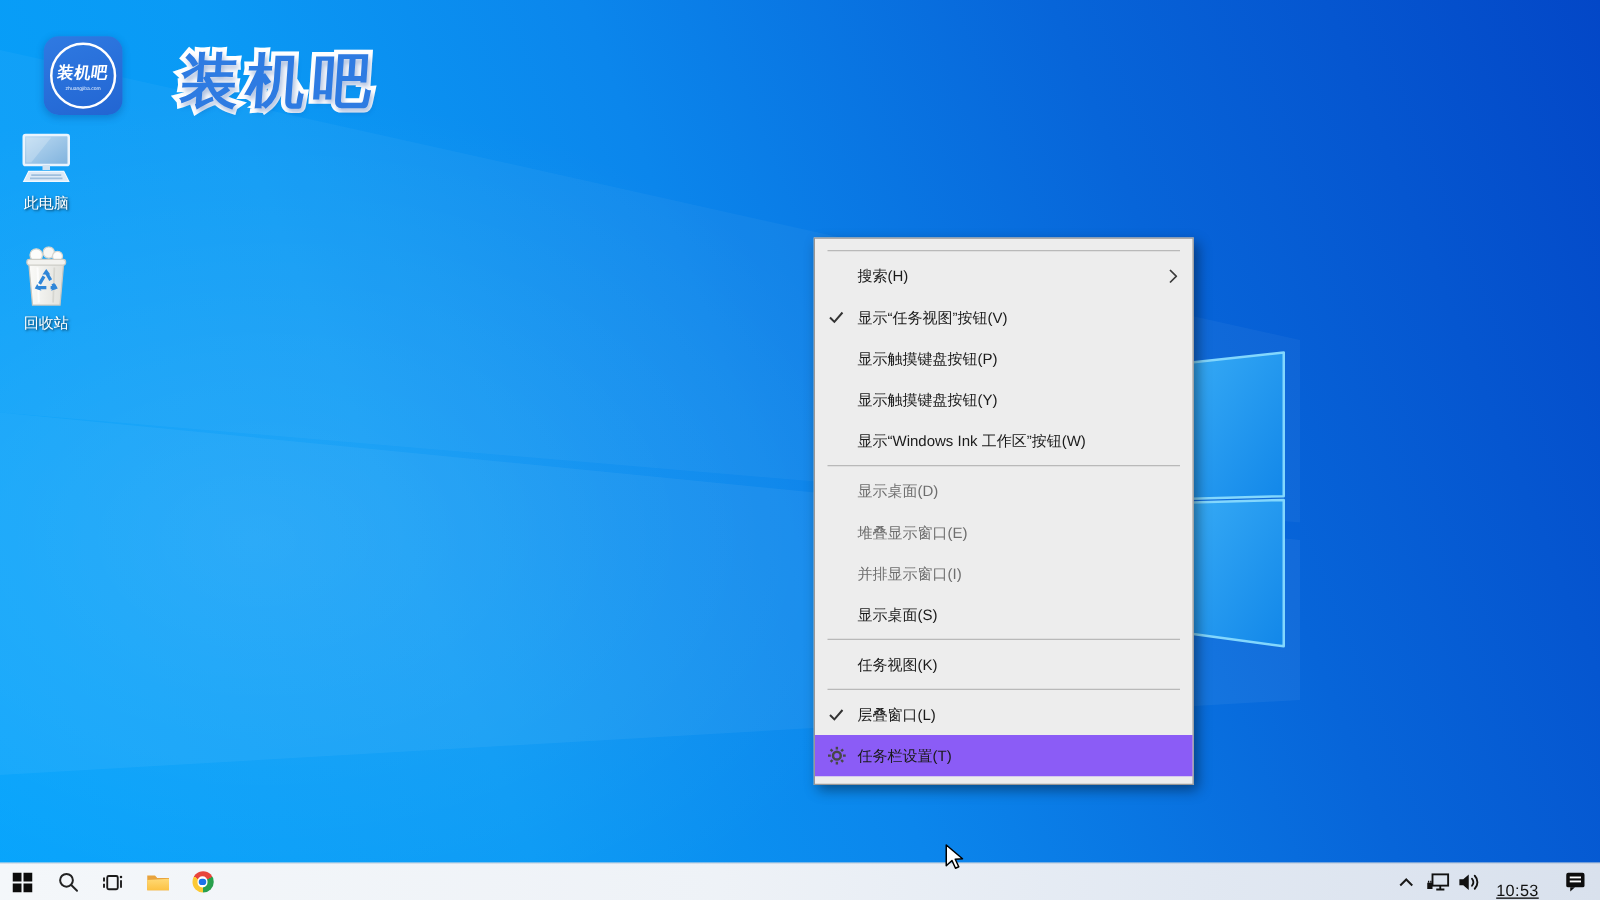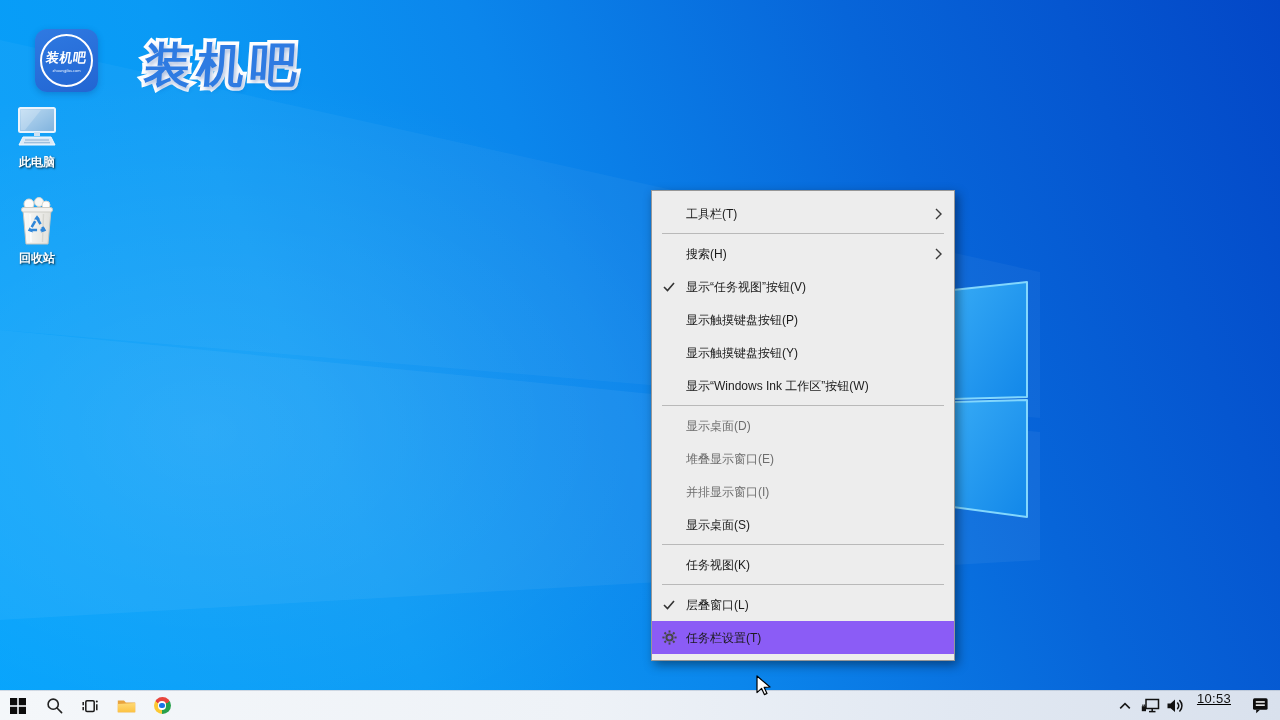--- a/index.html
+++ b/index.html
@@ -34,21 +34,21 @@
     color:#2e7be2; transform:skewX(-4deg);
     text-shadow:2px 3px 4px rgba(15,70,160,.35);
   }
   .brand-title::before {
     content:attr(data-text); position:absolute; left:0; top:0; z-index:-1;
     color:#fff; -webkit-text-stroke:7px #fff;
     text-shadow:0 0 2px #fff,0 0 4px #fff;
   }
 
   
-  .desktop-icon { position:absolute; width:72px; display:flex; flex-direction:column; align-items:center; cursor:default;font-weight:bold; }
+  .desktop-icon { position:absolute; width:72px; display:flex; flex-direction:column; align-items:center; cursor:default; }
   .di-label { margin-top:3px; font-size:12px; color:#fff; text-shadow:1px 1px 2px rgba(0,0,0,.75); white-space:nowrap; }
   #icon-this-pc { left:1px; top:105px; }
   #icon-recycle { left:1px; top:197px; }
 
   
   .context-menu {
     position:absolute; left:651px; top:190px; width:304px;
     background:#ededed; border:1px solid #979797;
     box-shadow:3px 4px 10px rgba(0,0,0,.42);
     padding:6px 0; z-index:20;
@@ -71,21 +71,21 @@
     border-top:1px solid rgba(140,160,185,.35);
     display:flex; align-items:center;
   }
   .tb-left { display:flex; height:100%; }
   .tb-btn { width:36px; height:100%; display:flex; align-items:center; justify-content:center; }
   .chrome-ball { width:17px; height:17px; border-radius:50%;
     background:conic-gradient(from 60deg,#28a04c 0 120deg,#fcc934 0 240deg,#e8453c 0 360deg);
     display:flex; align-items:center; justify-content:center; }
   .chrome-inner { width:8.4px; height:8.4px; border-radius:50%; background:#fff; display:flex; align-items:center; justify-content:center; }
   .chrome-core { width:5.6px; height:5.6px; border-radius:50%; background:#1a73e8; }
-  .tray { margin-left:auto; display:flex; align-items:flex-start; height:100%;text-decoration:underline; }
+  .tray { margin-left:auto; display:flex; align-items:flex-end; height:100%;text-decoration:underline; }
   .tray-btn { width:25px; height:100%; display:flex; align-items:center; justify-content:center; }
   .tray-clock { padding:0 9px; font-size:13px; color:#111; letter-spacing:.3px; }
   .tray-action { width:40px; height:100%; display:flex; align-items:center; justify-content:center; }
 </style>
 </head>
 <body>
 
 <svg class="wall-art" width="1280" height="720" viewBox="0 0 1280 720">
   <defs>
     <linearGradient id="paneGrad" x1="0" y1="0" x2="1" y2="1">
@@ -145,29 +145,20 @@
     <path d="M21,21 L28,33 L14,33 Z" fill="none" stroke="#2f86d8" stroke-width="2.6" stroke-dasharray="7 3.4" stroke-linejoin="round"></path>
     <polygon points="21,18.2 24.2,22.6 18,22.6" fill="#2f86d8"></polygon>
     <polygon points="30.2,33.8 24.8,35.6 28.2,30.2" fill="#2f86d8"></polygon>
     <polygon points="11.8,33.8 17.2,35.6 13.8,30.2" fill="#2f86d8"></polygon>
   </svg>
   <span class="di-label">回收站</span>
 </div>
 
 <div class="context-menu">
 
-  <div class="menu-item">
-    <span class="mi-icon"></span>
-    <span class="mi-label">工具栏(T)</span>
-    <span class="mi-arrow">
-      <svg width="7" height="12" viewBox="0 0 7 12">
-          <polyline points="1,1 6,6 1,11" fill="none" stroke="#3a3a3a" stroke-width="1.4"></polyline>
-        </svg>
-    </span>
-  </div>
   <div class="menu-sep"></div>
 
   <div class="menu-item">
     <span class="mi-icon"></span>
     <span class="mi-label">搜索(H)</span>
     <span class="mi-arrow">
       <svg width="7" height="12" viewBox="0 0 7 12">
           <polyline points="1,1 6,6 1,11" fill="none" stroke="#3a3a3a" stroke-width="1.4"></polyline>
         </svg>
     </span>

